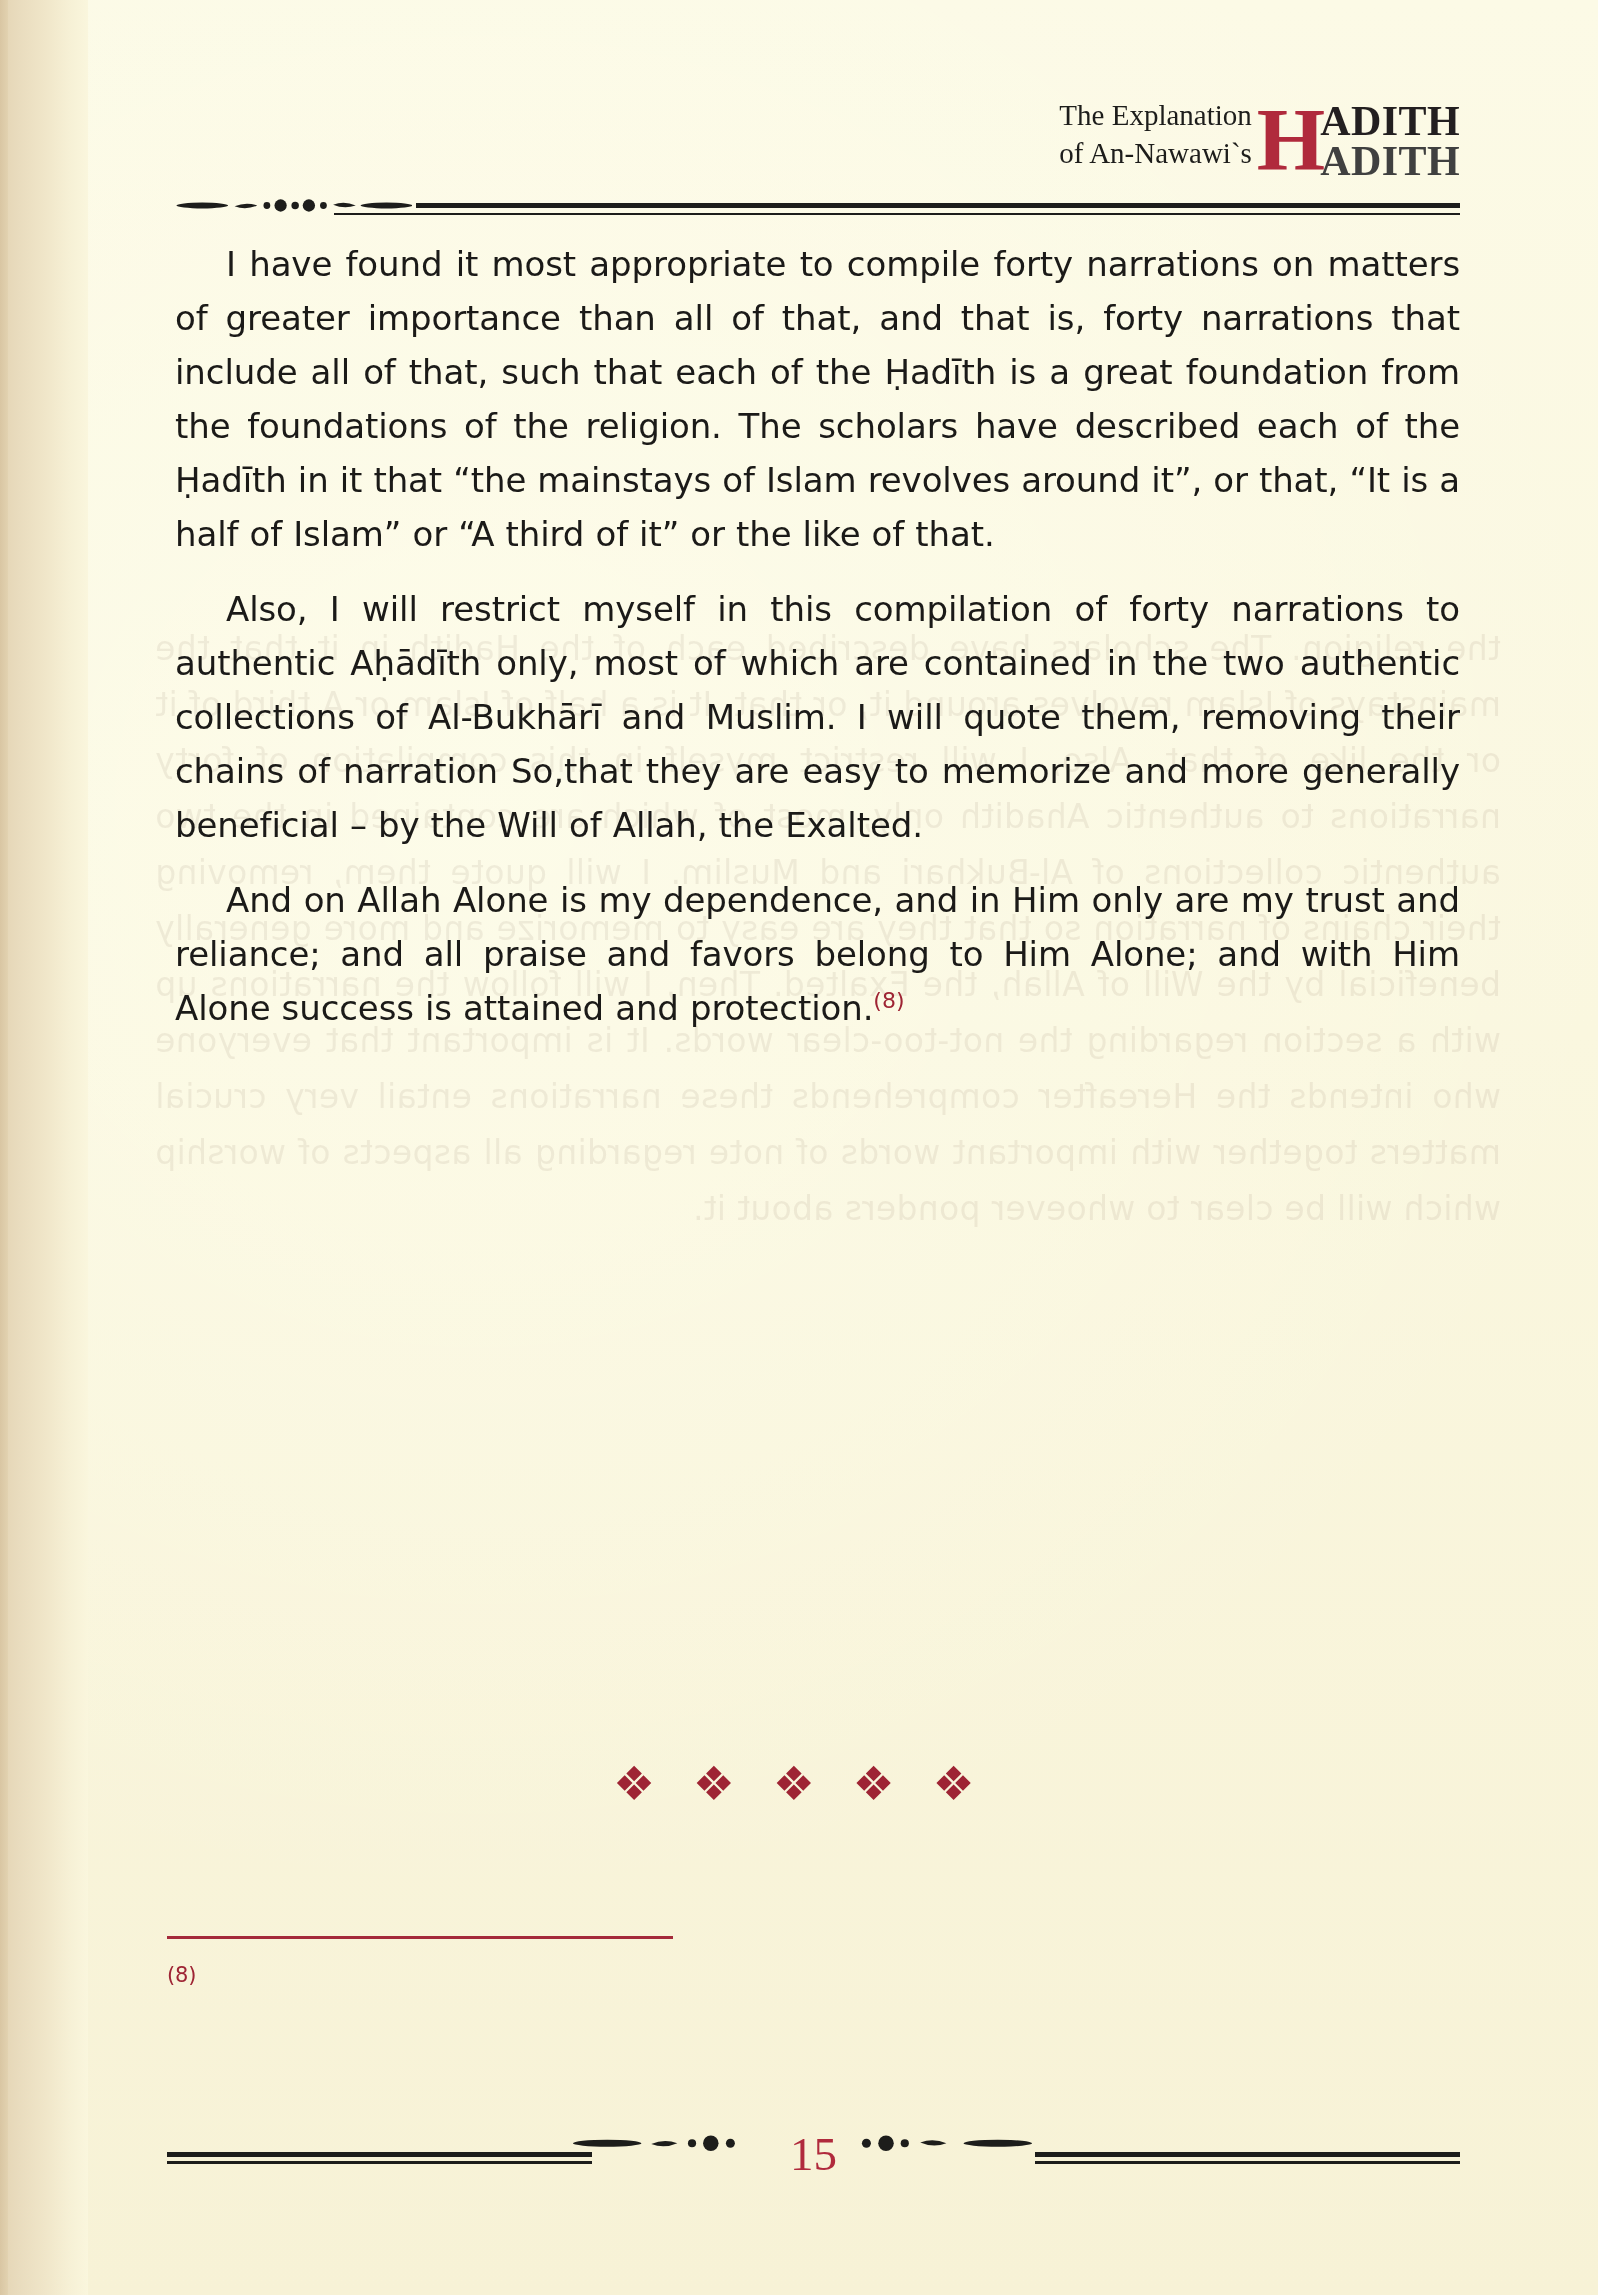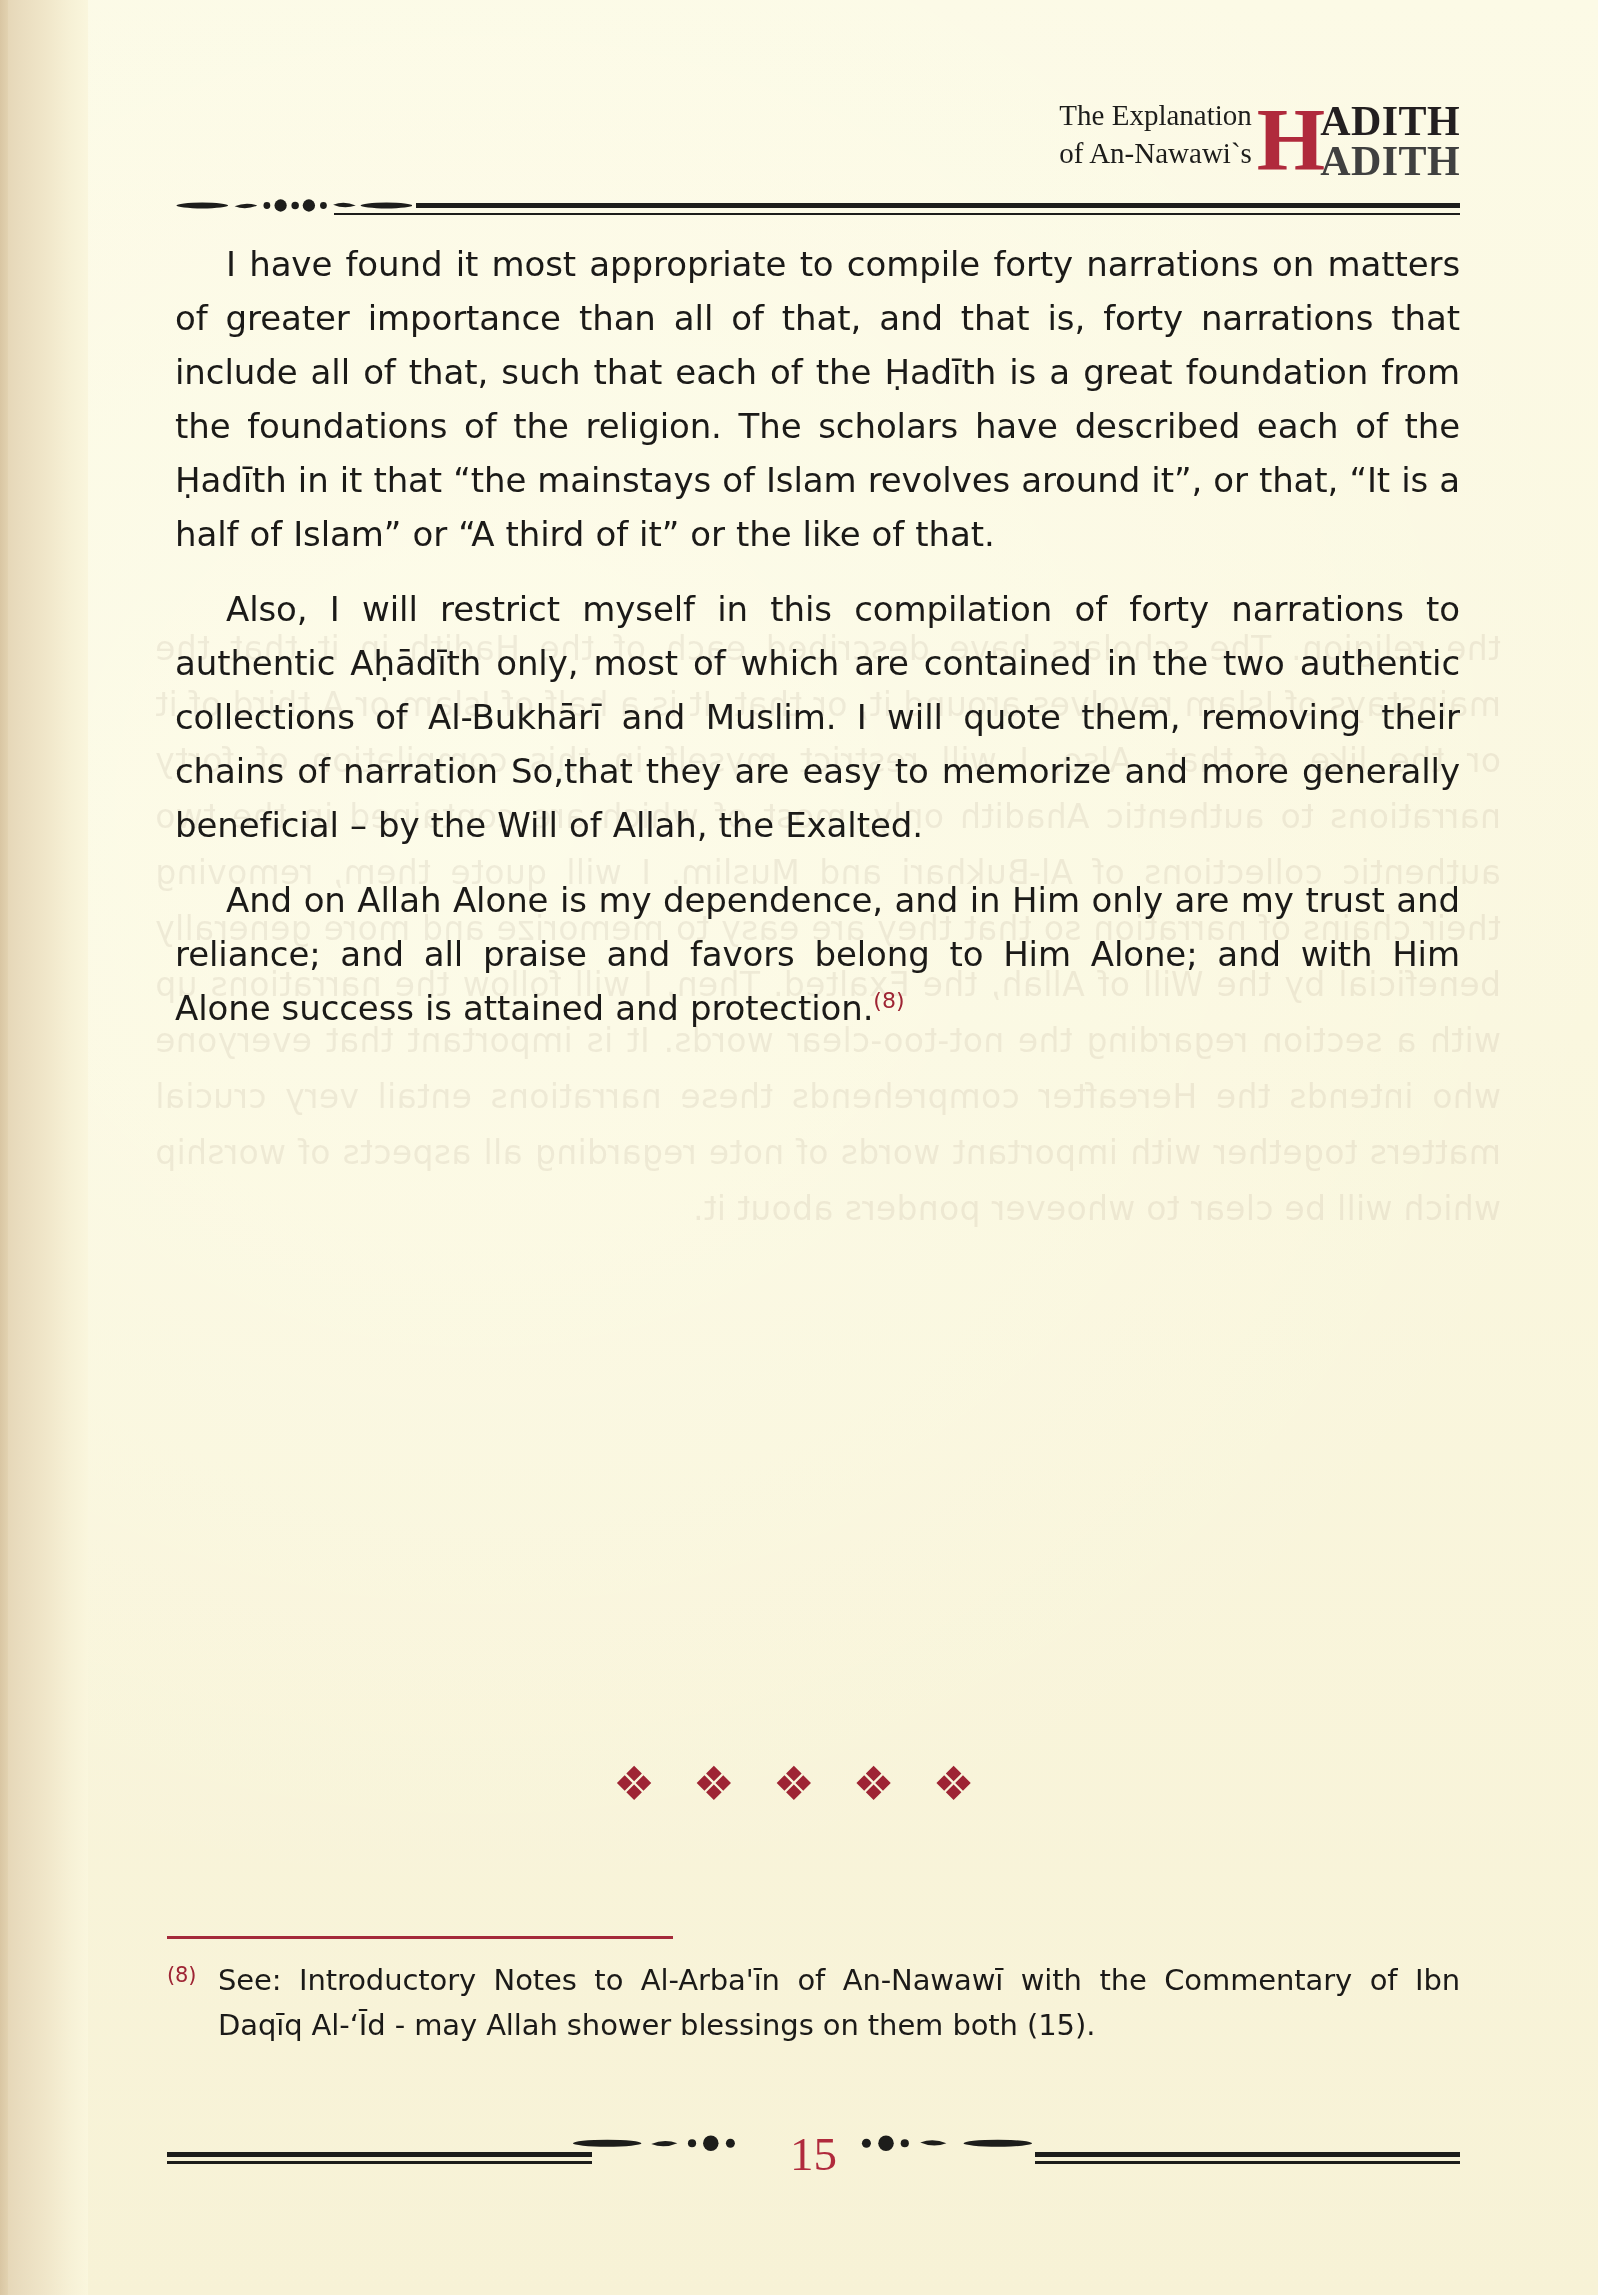--- a/index.html
+++ b/index.html
@@ -332,21 +332,21 @@
       <p class="para">I have found it most appropriate to compile forty narrations on matters of greater importance than all of that, and that is, forty narrations that include all of that, such that each of the Ḥadīth is a great foundation from the foundations of the religion. The scholars have described each of the Ḥadīth in it that “the mainstays of Islam revolves around it”, or that, “It is a half of Islam” or “A third of it” or the like of that.</p>
       <p class="para">Also, I will restrict myself in this compilation of forty narrations to authentic Aḥādīth only, most of which are contained in the two authentic collections of Al-Bukhārī and Muslim. I will quote them, removing their chains of narration So,that they are easy to memorize and more generally beneficial – by the Will of Allah, the Exalted.</p>
       <p class="para"><span>And on Allah Alone is my dependence, and in Him only are my trust and reliance; and all praise and favors belong to Him Alone; and with Him Alone success is attained and protection.</span><span class="fn-ref">(8)</span></p>
     </div>
 
     <div class="diamond-row">❖ ❖ ❖ ❖ ❖</div>
 
     <div class="footnote">
       <div class="fn-rule"></div>
       <div class="fn-body">
-        <span class="fn-num">(8)</span><span>See: Introductory Notes to Al-Arba'īn of An-Nawawī with the Commentary of Ibn Daqīq Al-‘Īd - may Allah shower blessings on them both (15).</span>
+        <span class="fn-num">(8)</span>
       </div>
     </div>
 
     <div class="footer">
       <div class="ft-rule-l-thick"></div>
       <div class="ft-rule-l-thin"></div>
       <div class="ft-rule-r-thick"></div>
       <div class="ft-rule-r-thin"></div>
       <div class="ft-center">
         <svg class="orn" width="204" height="24.5" viewBox="0 0 250 30">

